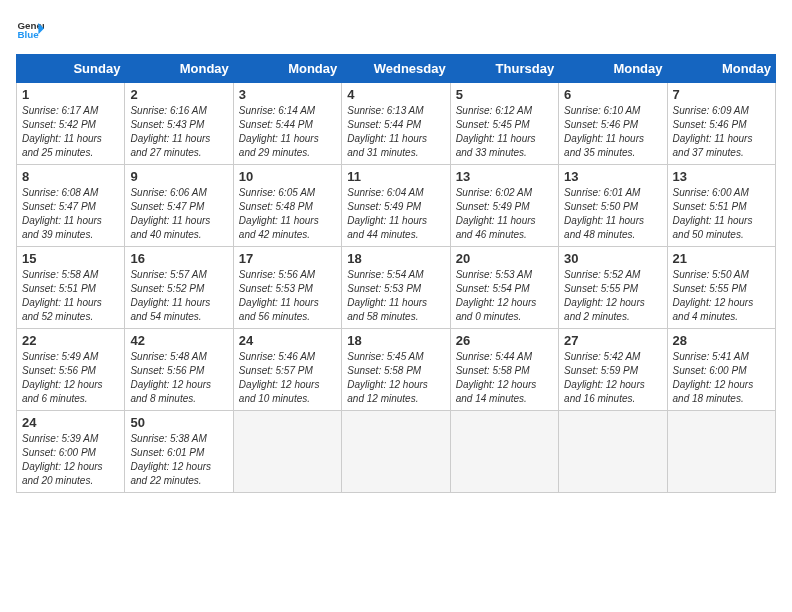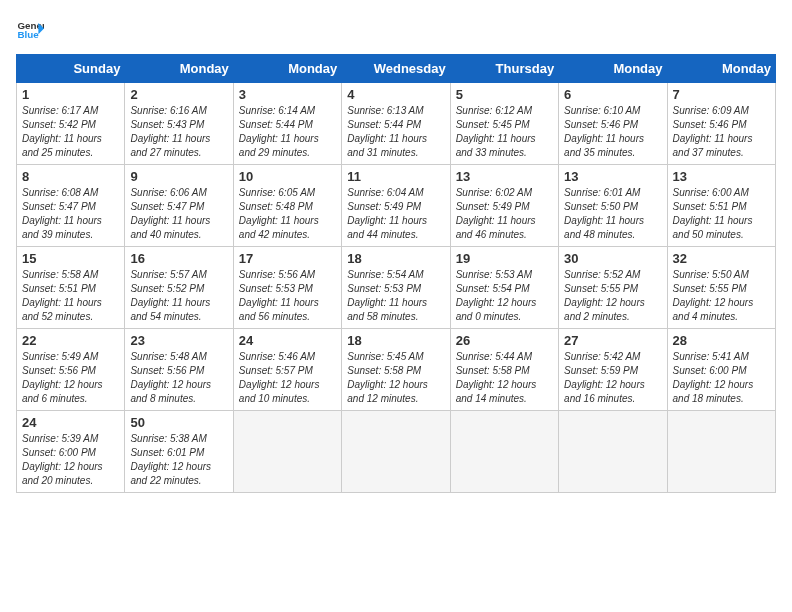--- a/index.html
+++ b/index.html
@@ -177,39 +177,39 @@
         </td>
         <td>
           <span class="day-num">17</span>
 <div class="day-info">Sunrise: 5:56 AM<br>Sunset: 5:53 PM<br>Daylight: 11 hours and 56 minutes.</div>
         </td>
         <td>
           <span class="day-num">18</span>
 <div class="day-info">Sunrise: 5:54 AM<br>Sunset: 5:53 PM<br>Daylight: 11 hours and 58 minutes.</div>
         </td>
         <td>
-          <span class="day-num">19</span>
+          <span class="day-num">20</span>
 <div class="day-info">Sunrise: 5:53 AM<br>Sunset: 5:54 PM<br>Daylight: 12 hours and 0 minutes.</div>
         </td>
         <td>
           <span class="day-num">30</span>
 <div class="day-info">Sunrise: 5:52 AM<br>Sunset: 5:55 PM<br>Daylight: 12 hours and 2 minutes.</div>
         </td>
         <td>
-          <span class="day-num">32</span>
+          <span class="day-num">21</span>
 <div class="day-info">Sunrise: 5:50 AM<br>Sunset: 5:55 PM<br>Daylight: 12 hours and 4 minutes.</div>
         </td>
       </tr>
       <tr>
         <td>
           <span class="day-num">22</span>
 <div class="day-info">Sunrise: 5:49 AM<br>Sunset: 5:56 PM<br>Daylight: 12 hours and 6 minutes.</div>
         </td>
         <td>
-          <span class="day-num">23</span>
+          <span class="day-num">42</span>
 <div class="day-info">Sunrise: 5:48 AM<br>Sunset: 5:56 PM<br>Daylight: 12 hours and 8 minutes.</div>
         </td>
         <td>
           <span class="day-num">24</span>
 <div class="day-info">Sunrise: 5:46 AM<br>Sunset: 5:57 PM<br>Daylight: 12 hours and 10 minutes.</div>
         </td>
         <td>
           <span class="day-num">18</span>
 <div class="day-info">Sunrise: 5:45 AM<br>Sunset: 5:58 PM<br>Daylight: 12 hours and 12 minutes.</div>
         </td>

